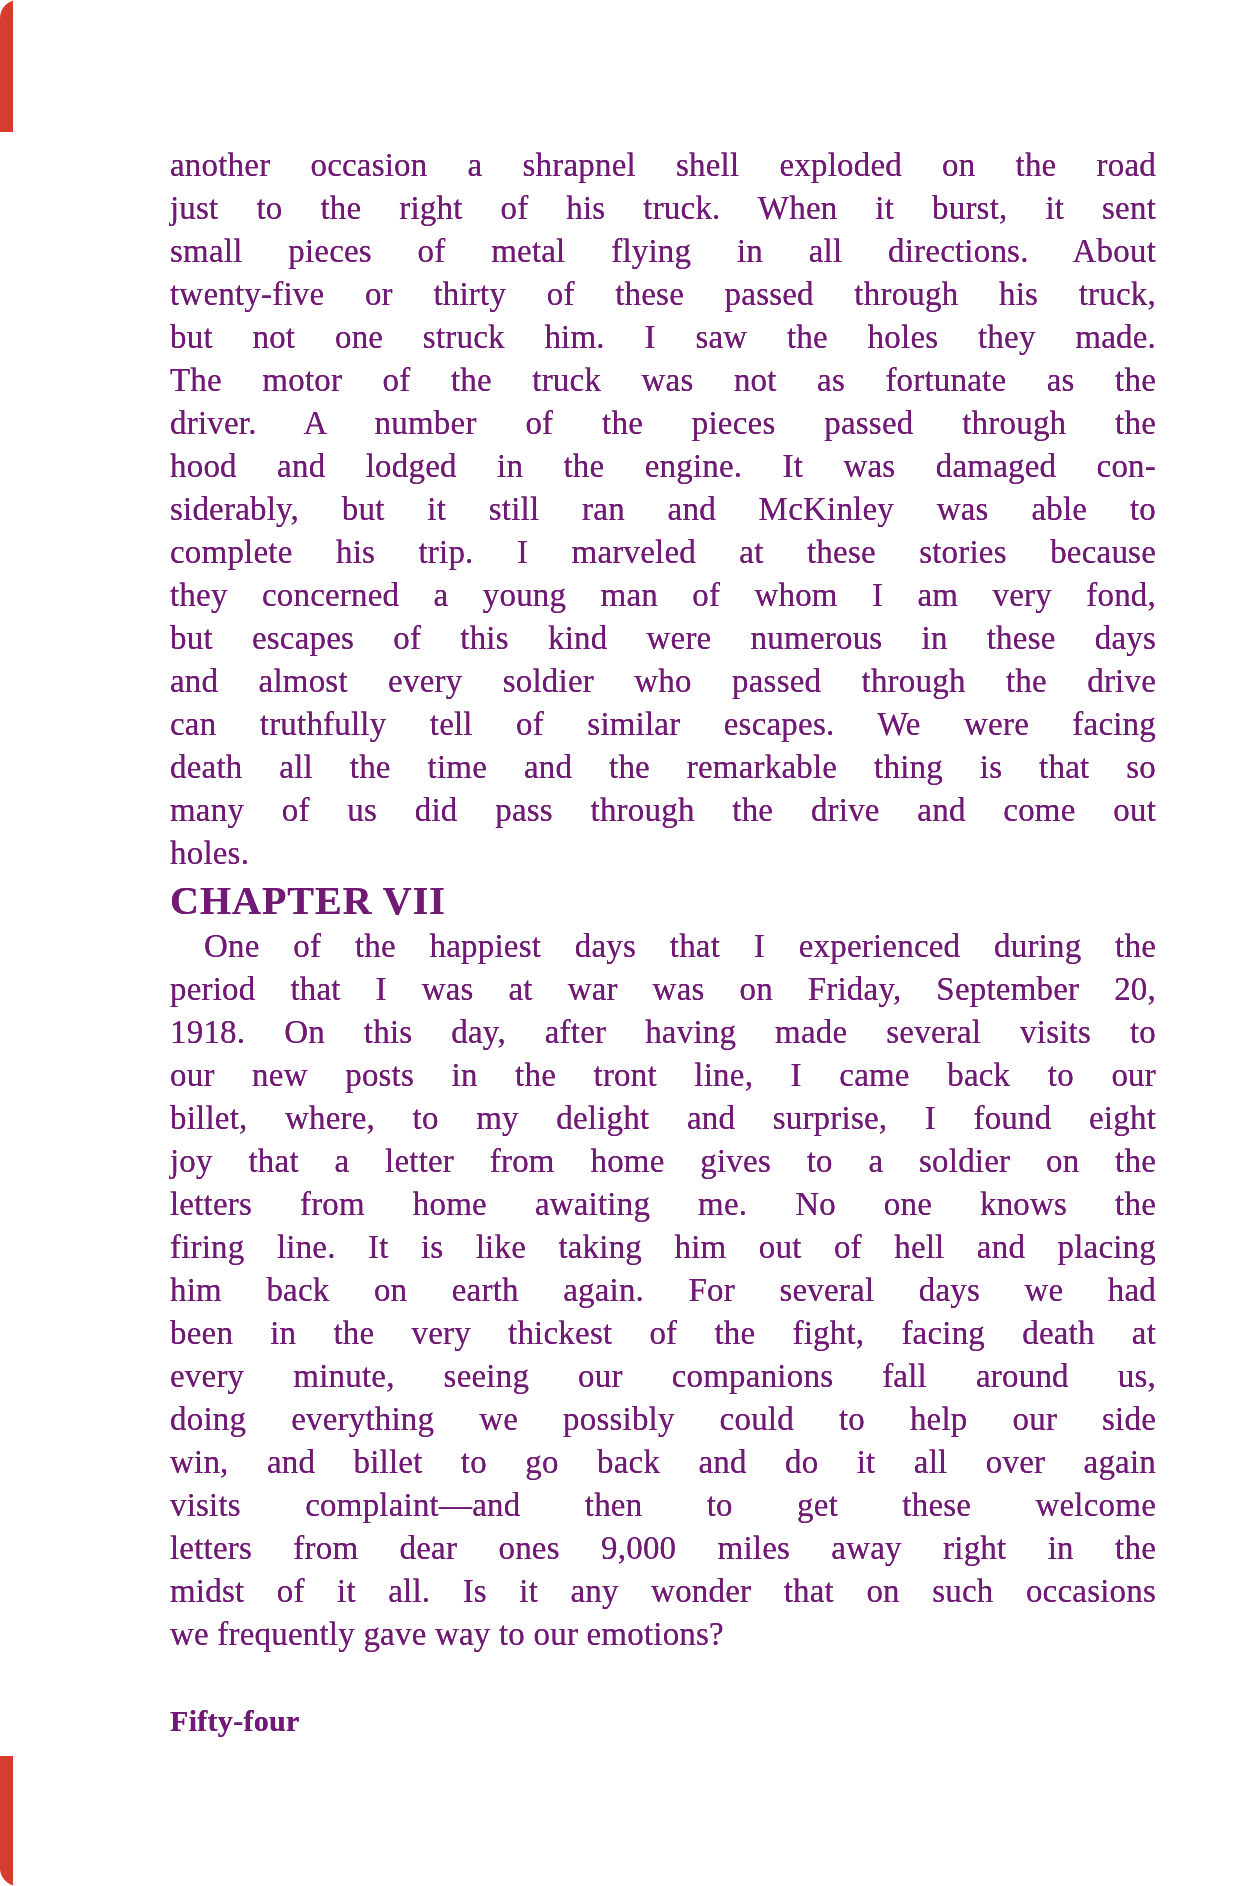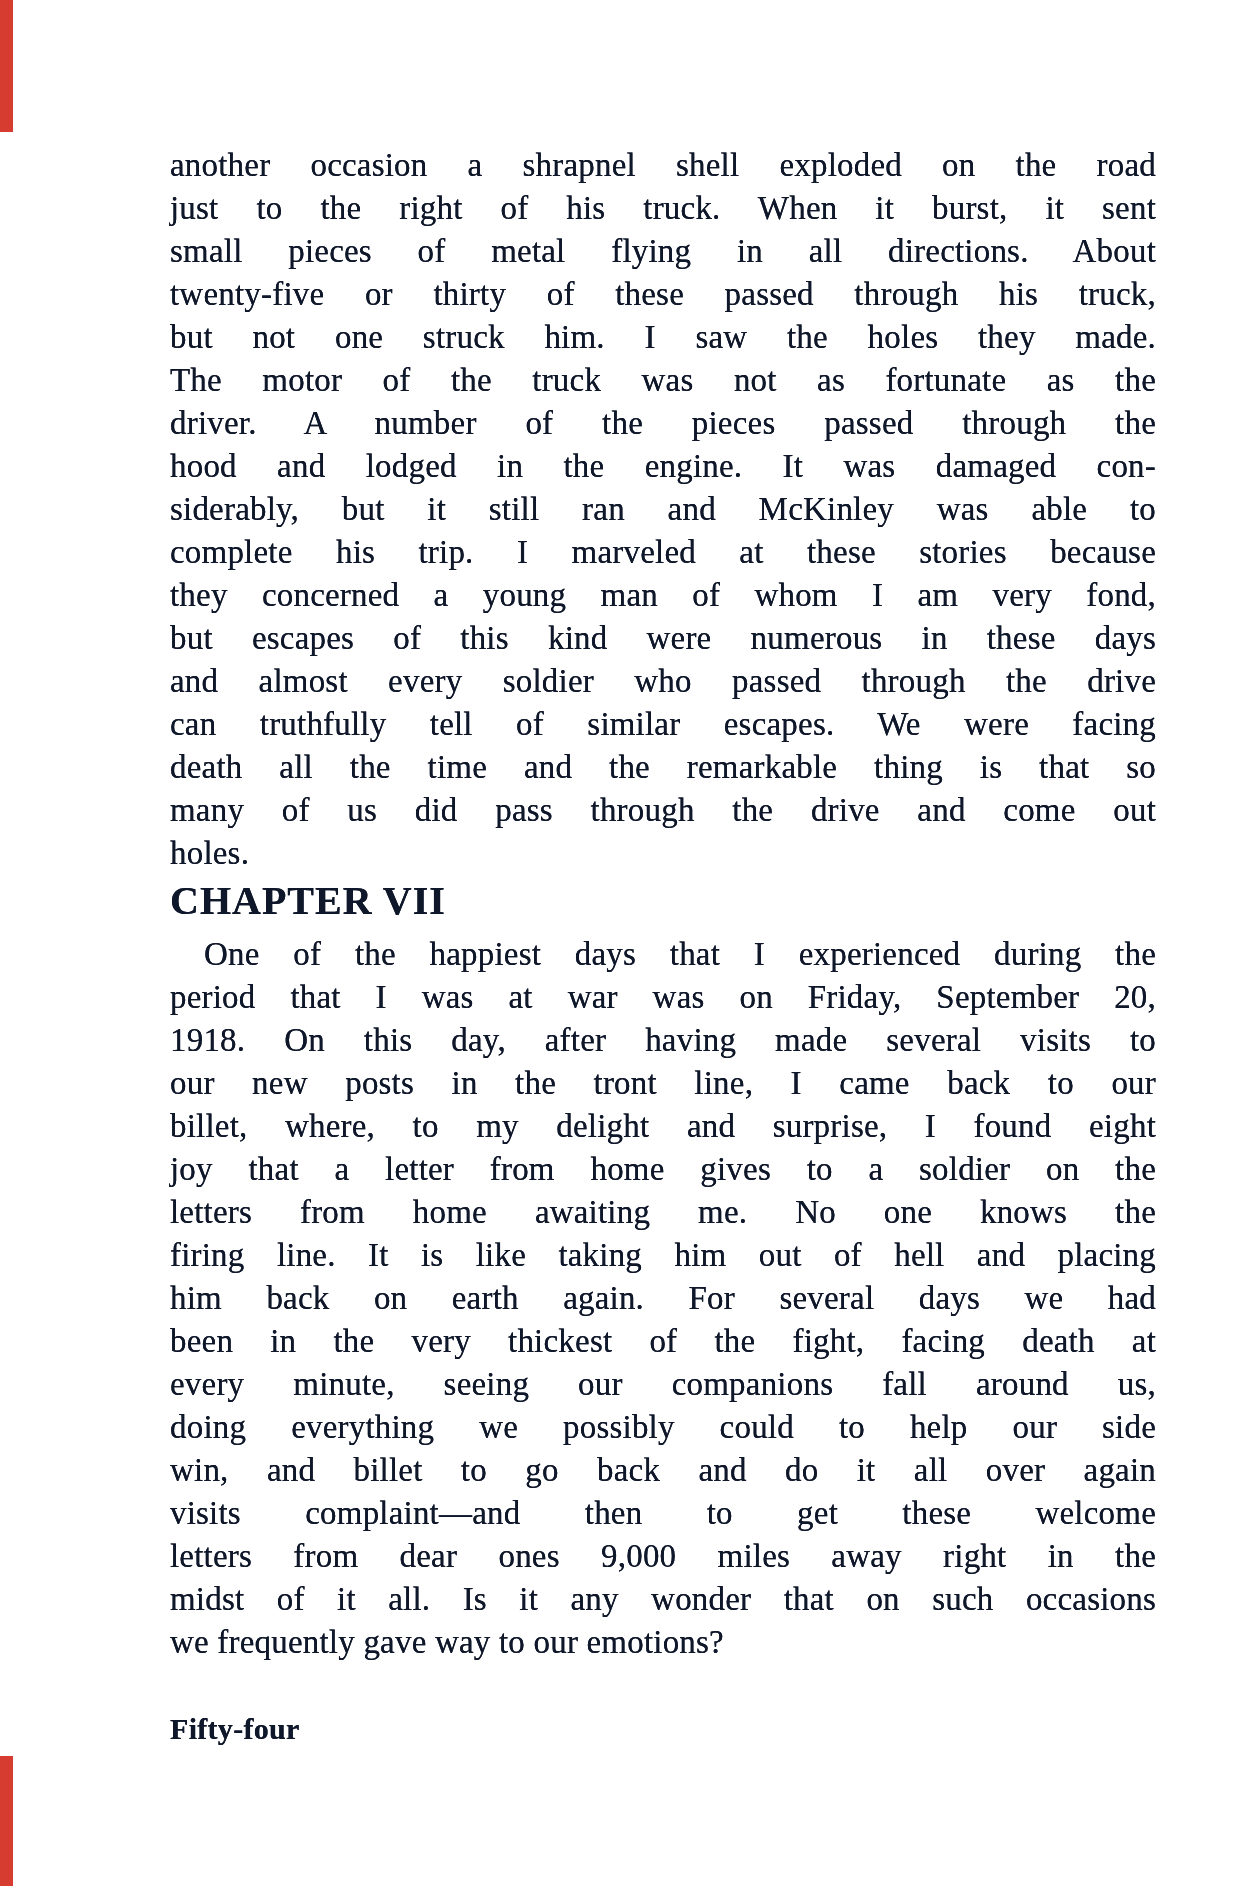--- a/index.html
+++ b/index.html
@@ -7,21 +7,22 @@
     padding: 0;
     background: #ffffff;
   }
   .page {
     position: relative;
     width: 1250px;
     height: 1886px;
     background: #ffffff;
     overflow: hidden;
     font-family: "Liberation Serif", serif;
-    color: #0f172a;
+    color: #701a75;
+    border-radius: 18px;
   }
   .edge-mark {
     position: absolute;
     left: 0;
     width: 13px;
   }
   .edge-mark.top { top: 0; height: 132px; }
   .edge-mark.bottom { top: 1756px; height: 130px; }
   .textblock {
     position: absolute;
@@ -55,21 +56,21 @@
   }
   .chapter-subtitle {
     margin: 3px 0 0 0;
     font-size: 36px;
     line-height: 44px;
     font-weight: bold;
     text-align: center;
     letter-spacing: 0.5px;
     text-shadow: 0 0 0.5px currentColor;
   }
-  .para.second { margin-top: 9px; }
+  .para.second { margin-top: 1px; }
   .page-footer {
     margin-top: 47px;
     font-size: 30px;
     line-height: 36px;
     font-weight: bold;
     letter-spacing: 0.3px;
     text-shadow: 0 0 0.5px currentColor;
   }
 </style>
 </head>

